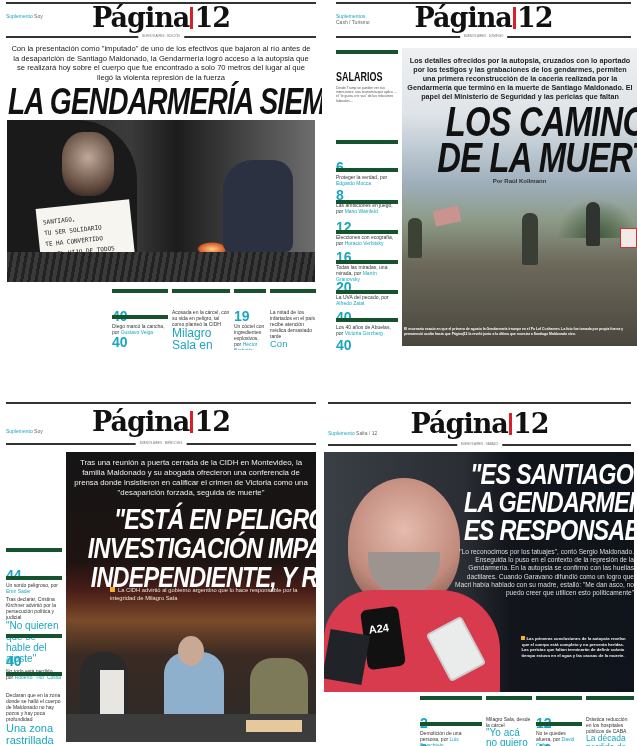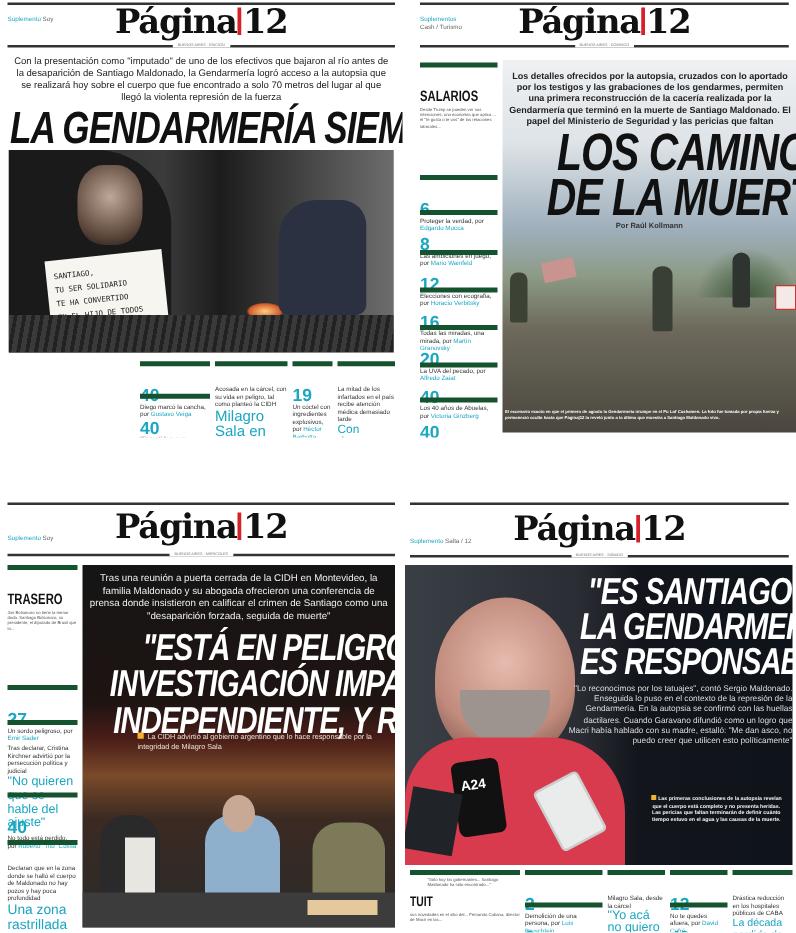--- a/index.html
+++ b/index.html
@@ -139,26 +139,22 @@
 </div>
 
 <div class="cover c3">
   <div class="topline"></div>
   <div class="supl" style="top:28px"><span class="s1">Suplemento</span> <span>Soy</span></div>
   <div class="masthead" style="top:8px"><span>Página</span><span class="bar"></span><span>12</span></div>
   <div class="dateline" style="top:43px">
       <span>BUENOS AIRES · MIÉRCOLES</span>
     </div>
 
-  <div class="box" style="left:6px;top:52px;width:56px;height:96px">
-    <div class="blk" style="font-size:12px">TRASERO</div>
-    <div class="dummytext" style="margin-top:2px">Jair Bolsonaro no tiene la menor duda. Santiago Bolsonaro, su presidente, el diputado de Brasil que lo...</div>
-  </div>
   <div class="box" style="left:6px;top:148px;width:56px;height:26px">
-      <div class="num">27</div>
+      <div class="num">44</div>
       <div class="small"><span>Un sordo peligroso, por</span> <span class="teal">Emir Sader</span></div>
     </div>
   <div class="box" style="left:6px;top:176px;width:56px;height:56px">
       <div class="small">Tras declarar, Cristina Kirchner advirtió por la persecución política y judicial</div>
       <div class="tealbig" style="font-size:10px;line-height:11px">"No quieren que se hable del ajuste"</div>
     </div>
   <div class="box" style="left:6px;top:234px;width:56px;height:36px">
       <div class="num">40</div>
       <div class="small"><span>No todo está perdido, por</span> <span class="teal">Roberto "Tito" Cossa</span></div>
     </div>
@@ -169,21 +165,21 @@
 
   <div class="photo" style="left:66px;top:52px;width:250px;height:290px;background:linear-gradient(180deg,#151515 0%,#1e1412 38%,#4a1d18 48%,#7a4a2a 58%,#3b2a22 70%,#2a2a2a 100%)">
     <div style="position:absolute;left:14px;top:200px;width:48px;height:70px;background:#2a2a2a;border-radius:22px 22px 4px 4px"></div>
     <div style="position:absolute;left:34px;top:218px;width:24px;height:56px;background:#e8e6e1"></div>
     <div style="position:absolute;left:98px;top:200px;width:60px;height:70px;background:#8fb0cc;border-radius:22px 22px 4px 4px"></div>
     <div style="position:absolute;left:112px;top:184px;width:26px;height:30px;background:#c7a995;border-radius:50%"></div>
     <div style="position:absolute;left:184px;top:206px;width:58px;height:66px;background:#7d7a5a;border-radius:22px 22px 4px 4px"></div>
     <div style="position:absolute;left:0;top:262px;width:250px;height:28px;background:#3c3c3c"></div>
     <div style="position:absolute;left:180px;top:268px;width:56px;height:12px;background:#e5c89b"></div>
   </div>
-  <div class="lede" style="left:70px;top:58px;width:242px;color:#eee;font-size:7.8px;line-height:10px">Tras una reunión a puerta cerrada de la CIDH en Montevideo, la familia Maldonado y su abogada ofrecieron una conferencia de prensa donde insistieron en calificar el crimen de Santiago como una "desaparición forzada, seguida de muerte"</div>
+  <div class="lede" style="left:70px;top:58px;width:242px;color:#eee;font-size:7.8px;line-height:10px">Tras una reunión a puerta cerrada de la CIDH en Montevideo, la familia Maldonado y su abogada ofrecieron una conferencia de prensa donde insistieron en calificar el crimen de Victoria como una "desaparición forzada, seguida de muerte"</div>
   <div class="bighead" style="left:86px;top:104px;font-size:30px;line-height:29px;color:#fff;text-align:center">
     <div style="margin-left:14px">"ESTÁ EN PELIGRO UNA</div>
       <div>INVESTIGACIÓN IMPARCIAL,</div>
       <div style="margin-left:6px">INDEPENDIENTE, Y RÁPIDA"</div>
   </div>
   <div style="position:absolute;left:110px;top:186px;width:190px;font-size:5.8px;line-height:8px;color:#e9e1d6"><span style="display:inline-block;width:5px;height:5px;background:#f2b230;margin-right:3px"></span><span>La CIDH advirtió al gobierno argentino que lo hace responsable por la integridad de Milagro Sala</span></div>
 </div>
 
 <div class="cover c4">
   <div class="topline"></div>
@@ -203,25 +199,20 @@
     <div style="position:absolute;left:112px;top:170px;width:40px;height:54px;background:#eaeceb;border:2px solid #ccc;transform:rotate(-28deg);border-radius:4px"></div>
   </div>
   <div class="bighead" style="left:142px;top:60px;font-size:30px;line-height:28px;color:#fff">
     <div style="margin-left:8px">"ES SANTIAGO Y</div>
       <div>LA GENDARMERIA</div>
       <div>ES RESPONSABLE"</div>
   </div>
   <div class="lede" style="left:128px;top:148px;width:184px;color:#ddd;font-size:6.6px;line-height:8.2px;text-align:right">"Lo reconocimos por los tatuajes", contó Sergio Maldonado. Enseguida lo puso en el contexto de la represión de la Gendarmería. En la autopsia se confirmó con las huellas dactilares. Cuando Garavano difundió como un logro que Macri había hablado con su madre, estalló: "Me dan asco, no puedo creer que utilicen esto políticamente"</div>
   <div style="position:absolute;left:196px;top:236px;width:110px;font-size:4.2px;line-height:5.6px;color:#f2f2f2;font-weight:bold;text-align:center"><span style="display:inline-block;width:4px;height:4px;background:#f2b230;margin-right:2px"></span><span>Las primeras conclusiones de la autopsia revelan que el cuerpo está completo y no presenta heridas. Las pericias que faltan terminarán de definir cuánto tiempo estuvo en el agua y las causas de la muerte.</span></div>
 
-  <div class="box" style="left:6px;top:296px;width:88px;height:46px">
-    <div class="blk" style="font-size:11px">TUIT</div>
-    <div class="dummytext" style="position:absolute;left:14px;top:2px;width:72px">"Sólo hoy los gobernantes... Santiago Maldonado ha sido encontrado..."</div>
-    <div class="dummytext" style="margin-top:2px">sus novedades en el sitio del... Fernando Cabana, director de Macri en las...</div>
-  </div>
   <div class="box" style="left:98px;top:296px;width:62px;height:20px">
       <div class="num">2</div>
       <div class="small"><span>Demolición de una persona, por</span> <span class="teal">Luis Bruschtein</span></div>
     </div>
   <div class="box" style="left:98px;top:322px;width:62px;height:22px">
       <div class="num">3</div>
       <div class="small"><span>Lo que sí sabemos, por</span> </div>
     </div>
   <div class="box" style="left:164px;top:296px;width:46px;height:48px">
       <div class="small">Milagro Sala, desde la cárcel</div>

